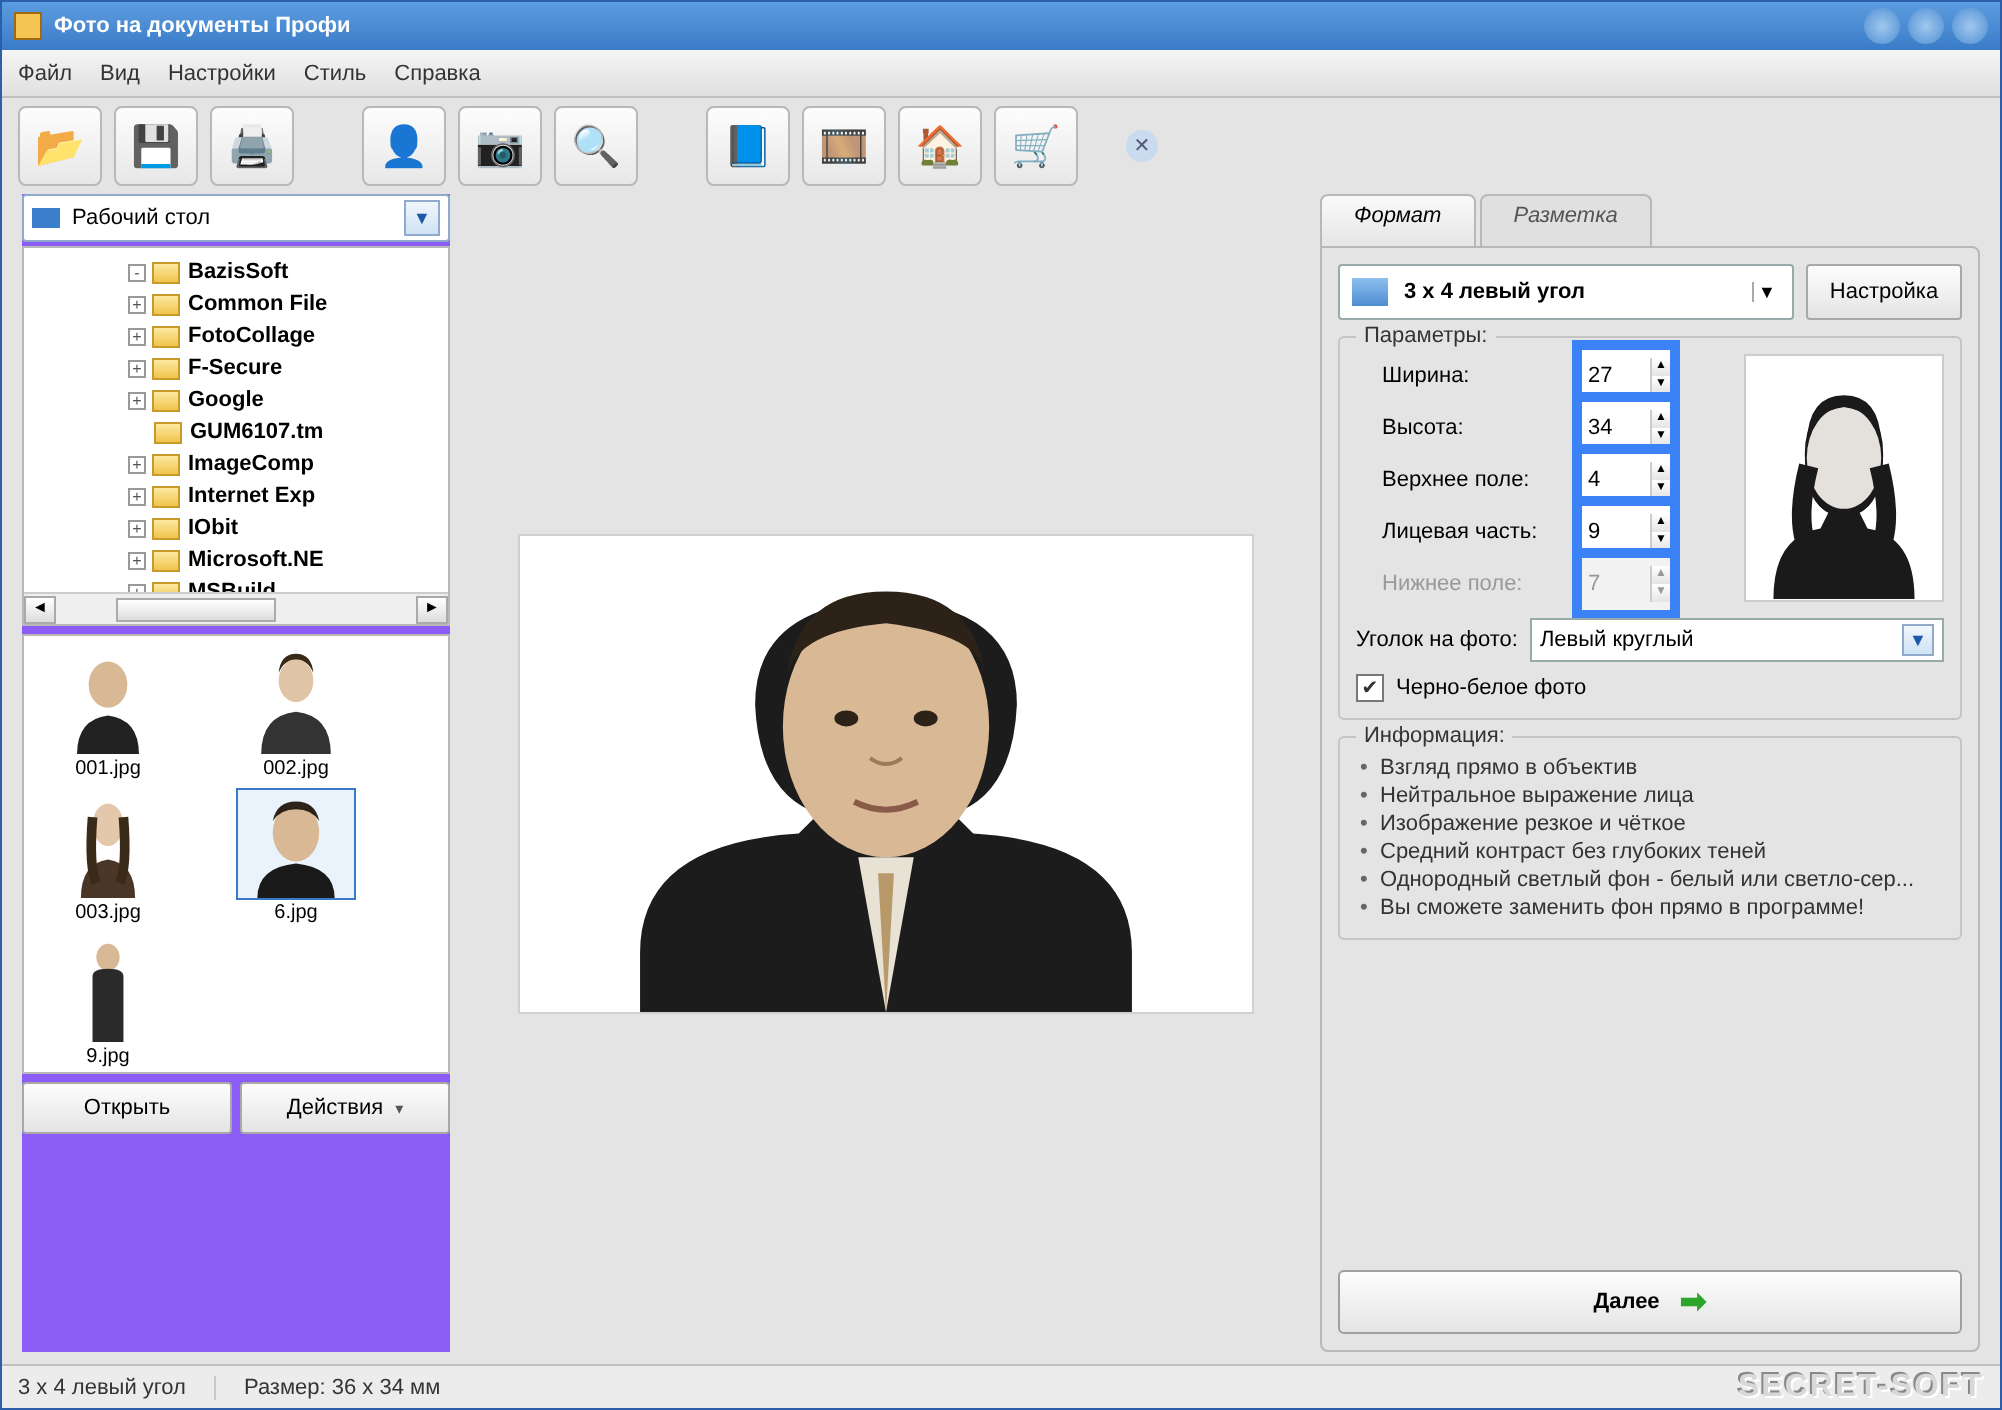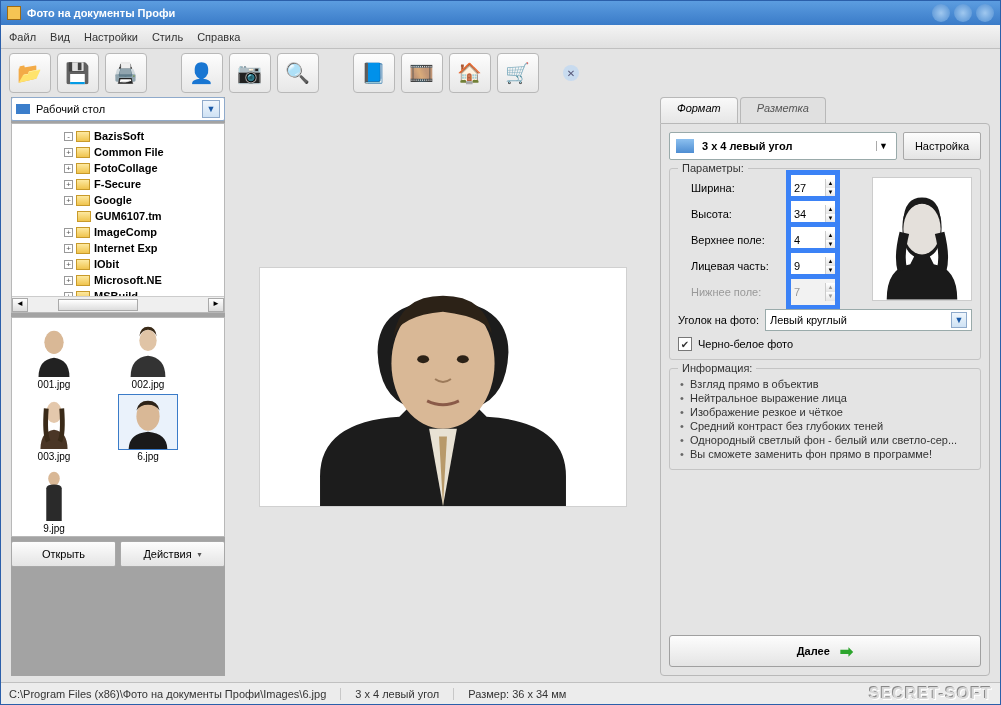--- a/index.html
+++ b/index.html
@@ -9,21 +9,21 @@
 .titlebar .app-icon { width: 14px; height: 14px; background: #f6c453; border: 1px solid #a06a10; margin-right: 6px; }
 .titlebar .spacer { flex: 1; }
 .titlebar .winbtn { width: 18px; height: 18px; border-radius: 50%; background: radial-gradient(#a0c8ef,#4e8dd2); margin-left: 4px; }
 .menubar { height: 24px; background: linear-gradient(#f4f4f4,#e0e0e0); border-bottom: 1px solid #c0c0c0; display: flex; align-items: center; padding: 0 8px; gap: 14px; }
 .menubar span { color: #333; }
 .toolbar { height: 48px; background: #e4e4e4; display: flex; align-items: center; padding: 4px 8px; gap: 6px; }
 .toolbtn { width: 42px; height: 40px; background: linear-gradient(#fdfdfd,#e7e7e7); border: 1px solid #b8b8b8; border-radius: 4px; display: flex; align-items: center; justify-content: center; font-size: 20px; }
 .toolbar .gap { width: 22px; }
 .toolbar .close-x { margin-left: 18px; width: 16px; height: 16px; border-radius: 50%; background: #c8dbef; color: #557; font-size: 10px; display: flex; align-items: center; justify-content: center; }
 .content { flex: 1; display: flex; padding: 0 10px 6px 10px; gap: 8px; overflow: hidden; }
-.leftpane { width: 214px; background: #a3a3a3; display: flex; flex-direction: column; }
+.leftpane { width: 214px; background: #8b5cf6; display: flex; flex-direction: column; }
 .loc-combo { height: 24px; background: #fff; border: 1px solid #8faacb; display: flex; align-items: center; padding: 0 4px; border-radius: 2px; }
 .loc-combo .mon { width: 14px; height: 10px; background: #3b7ecb; margin-right: 6px; }
 .loc-combo .arrow { width: 18px; height: 18px; background: linear-gradient(#f0f6fc,#cfe2f4); border: 1px solid #8faacb; display: flex; align-items: center; justify-content: center; color: #1a5aa8; font-size: 9px; }
 .tree { flex: 0 0 190px; background: #fff; border: 1px solid #b8b8b8; overflow: hidden; margin-top: 2px; position: relative; }
 .tree-inner { padding: 4px 2px; }
 .tree-row { display: flex; align-items: center; height: 16px; padding-left: 50px; white-space: nowrap; }
 .tree-row .exp { width: 9px; height: 9px; border: 1px solid #999; font-size: 8px; line-height: 7px; text-align: center; margin-right: 3px; color: #555;}
 .tree-row .fld { width: 14px; height: 11px; background: linear-gradient(#fde9a0,#f0c44e); border: 1px solid #c89a2a; margin-right: 4px; }
 .tree-row span.lbl { font-weight: bold; color: #000; }
 .tree-hscroll { position: absolute; bottom: 0; left: 0; right: 0; height: 16px; background: #efefef; border-top: 1px solid #ccc; display: flex; align-items: center;}
@@ -381,18 +381,17 @@
 
         <div class="nextbtn">
           <span>Далее</span>
             <span class="arr">➡</span>
         </div>
       </div>
     </div>
   </div>
 
   <div class="statusbar">
-    <div class="cell">C:\Program Files (x86)\Фото на документы Профи\Images\6.jpg</div>
     <div class="cell">3 x 4 левый угол</div>
     <div class="cell">Размер: 36 x 34 мм</div>
     <div class="watermark">SECRET-SOFT</div>
   </div>
 </div>
 
 </body></html>

